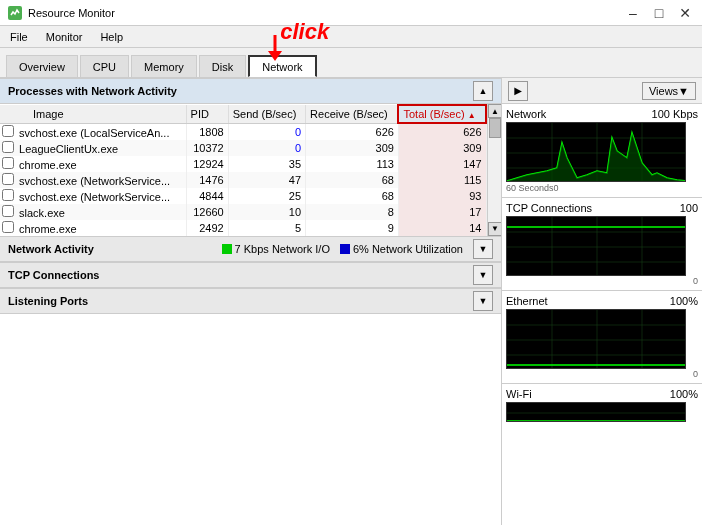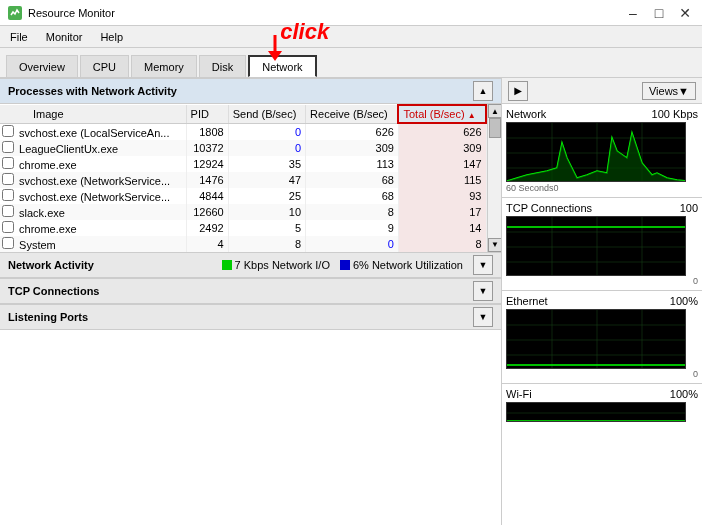--- a/index.html
+++ b/index.html
@@ -203,30 +203,20 @@
                 <tr>
       <td style="padding-left:2px;">
         <input type="checkbox" class="row-checkbox" style="">
         chrome.exe
       </td>
       <td class="num-col">2492</td>
       <td class="num-col ">5</td>
       <td class="num-col ">9</td>
       <td class="num-col" style="background:#f5e6e6;">14</td>
     </tr>
-                <tr>
-      <td style="padding-left:2px;">
-        <input type="checkbox" class="row-checkbox" style="">
-        System
-      </td>
-      <td class="num-col">4</td>
-      <td class="num-col ">8</td>
-      <td class="num-col blue-text">0</td>
-      <td class="num-col" style="background:#f5e6e6;">8</td>
-    </tr>
               </tbody>
           </table>
         </div>
 
         <div style="width:14px; background:#f0f0f0; border-left:1px solid #ccc; display:flex; flex-direction:column;">
           <div style="width:14px;height:14px;background:#e0e0e0;border:1px solid #999;display:flex;align-items:center;justify-content:center;font-size:8px;cursor:pointer;">▲</div>
           <div style="flex:1;background:#f0f0f0;">
             <div style="width:12px;height:20px;background:#c0c0c0;border:1px solid #999;margin:0 1px;"></div>
           </div>
           <div style="width:14px;height:14px;background:#e0e0e0;border:1px solid #999;display:flex;align-items:center;justify-content:center;font-size:8px;cursor:pointer;">▼</div>

